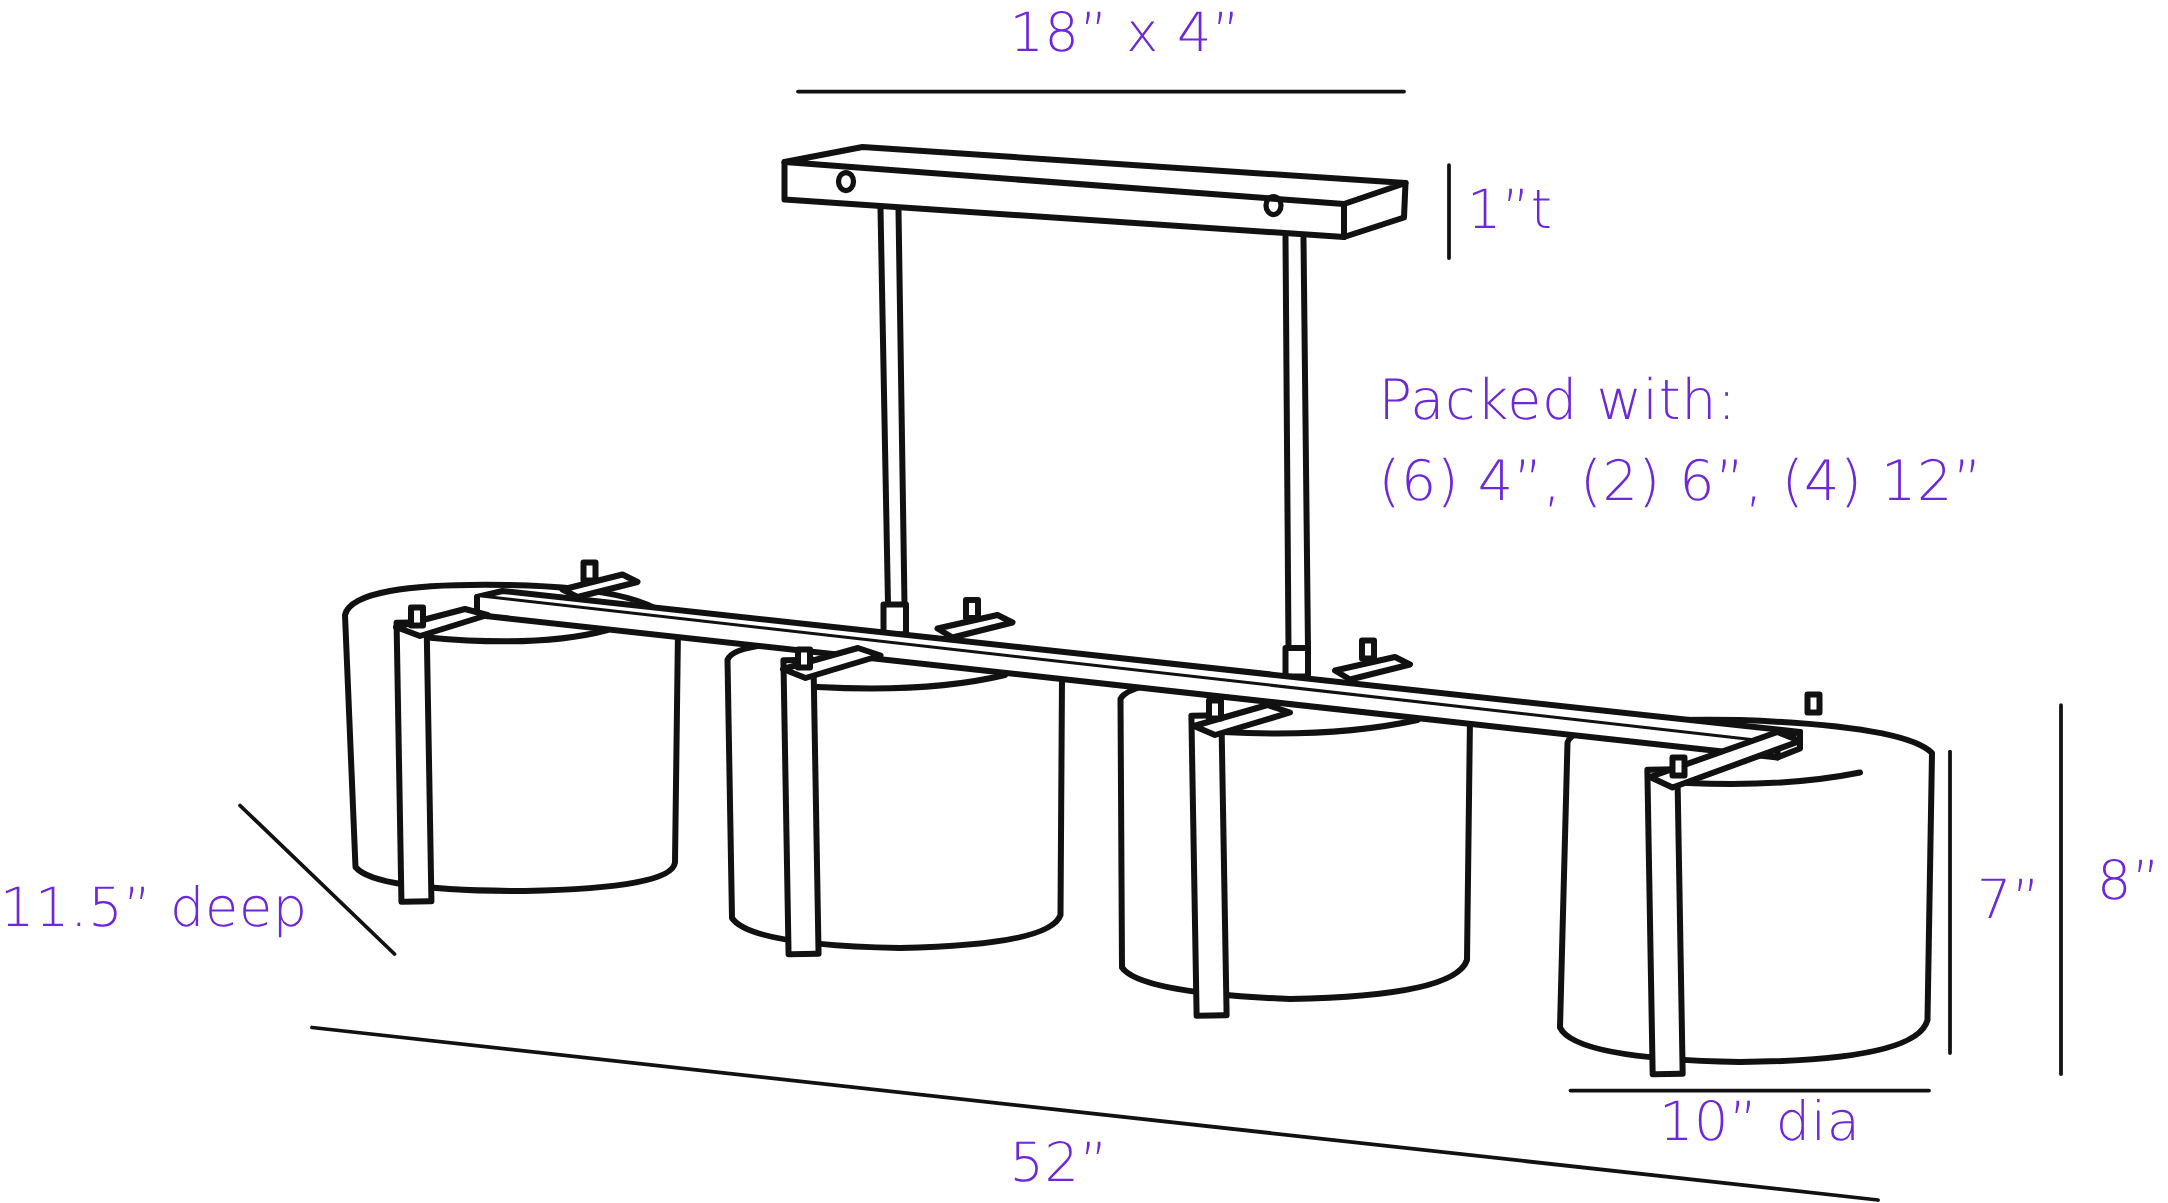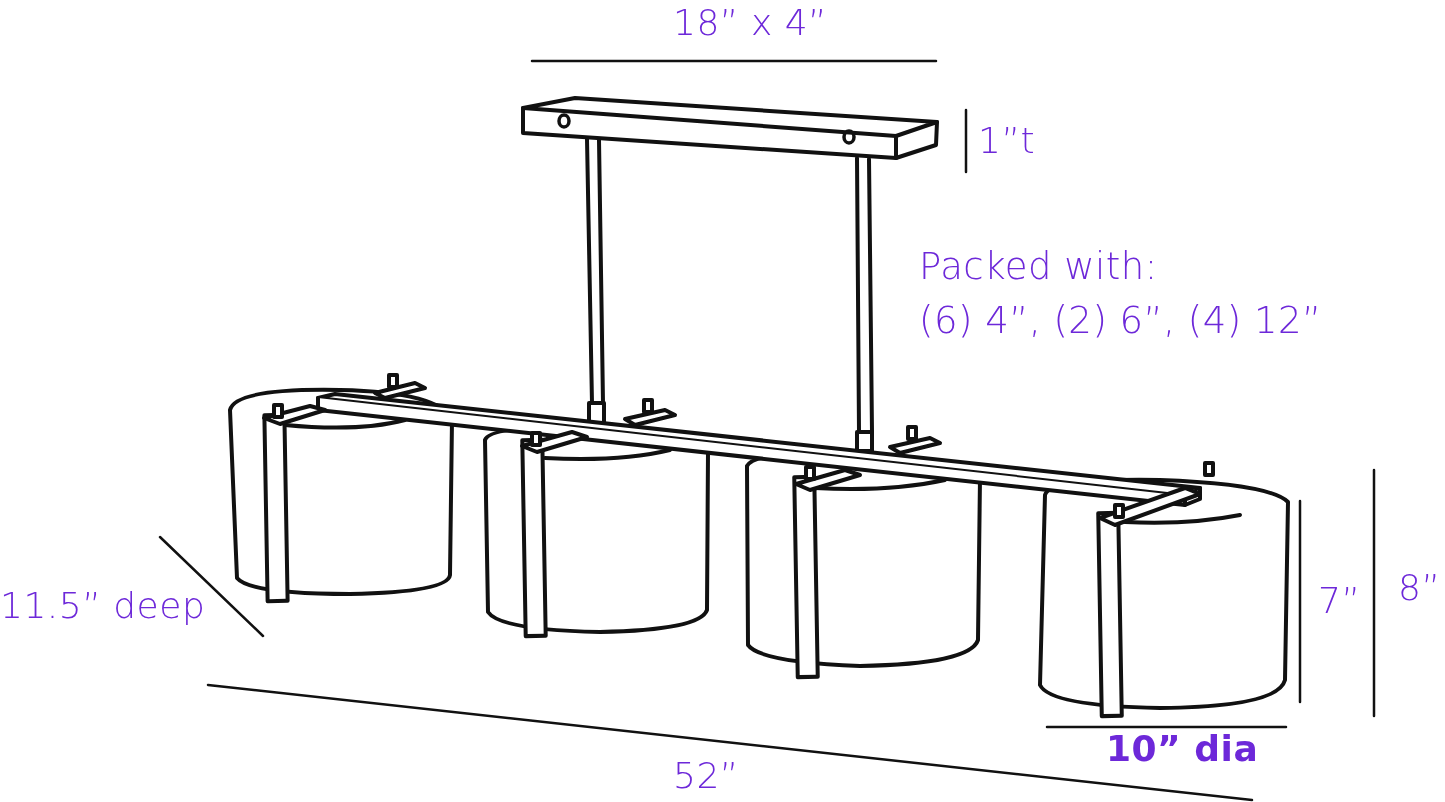--- a/index.html
+++ b/index.html
@@ -4,21 +4,21 @@
 <style>
   html, body { margin:0; padding:0; background:#ffffff; }
   body { width:1445px; height:802px; position:relative; overflow:hidden; font-family:"Liberation Sans", sans-serif; color:#1a1a1a; }
   svg.drawing { position:absolute; left:0; top:0; }
   .lbl { position:absolute; font-family:"DejaVu Sans", sans-serif; font-weight:300; color:#6d28d9; white-space:nowrap; letter-spacing:0.5px; }
   .lbl-top { left:673px; top:2px; font-size:36px; }
   .lbl-1t { left:978px; top:120px; font-size:36px; }
   .lbl-packed { left:887px; top:240px; font-size:37px; line-height:54px;margin-left:32px; }
   .lbl-deep { left:0px; top:585px; font-size:36px;text-align:center; }
   .lbl-52 { left:673px; top:755px; font-size:36px; }
-  .lbl-dia { left:1106px; top:728px; font-size:36px;font-weight:bold; }
+  .lbl-dia { left:1106px; top:728px; font-size:36px; }
   .lbl-7 { left:1318px; top:580px; font-size:36px; }
   .lbl-8 { left:1398px; top:567px; font-size:36px; }
 </style>
 </head>
 <body>
 
 <svg class="drawing" width="1445" height="802" viewBox="0 0 1445 802" xmlns="http://www.w3.org/2000/svg" fill="none" stroke="#111" stroke-linejoin="round" stroke-linecap="round">
 
   <line x1="532" y1="61" x2="936" y2="61" stroke-width="2.5"></line>
 

